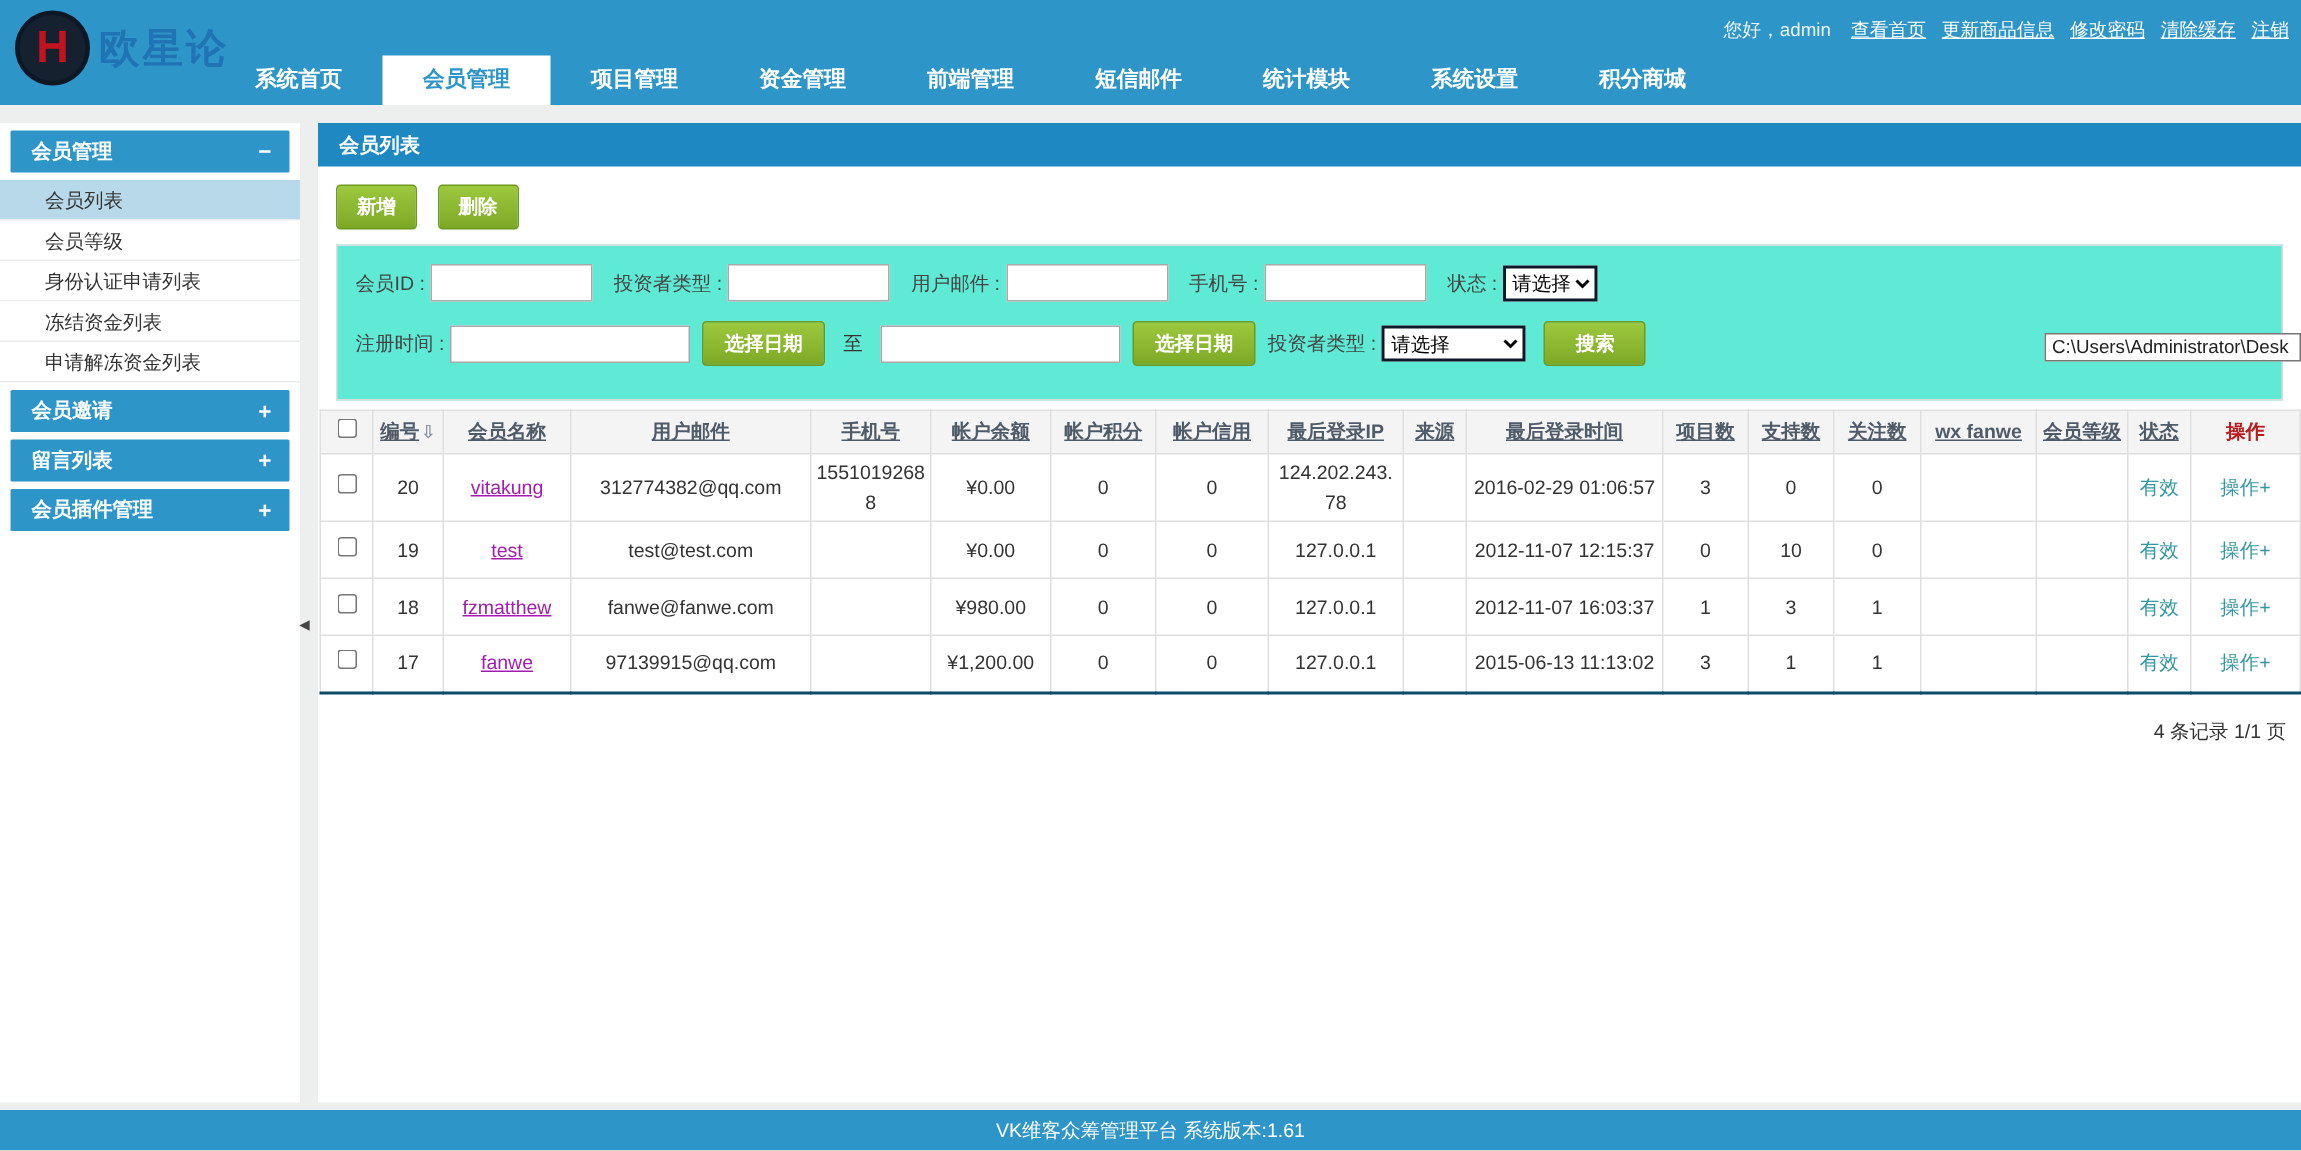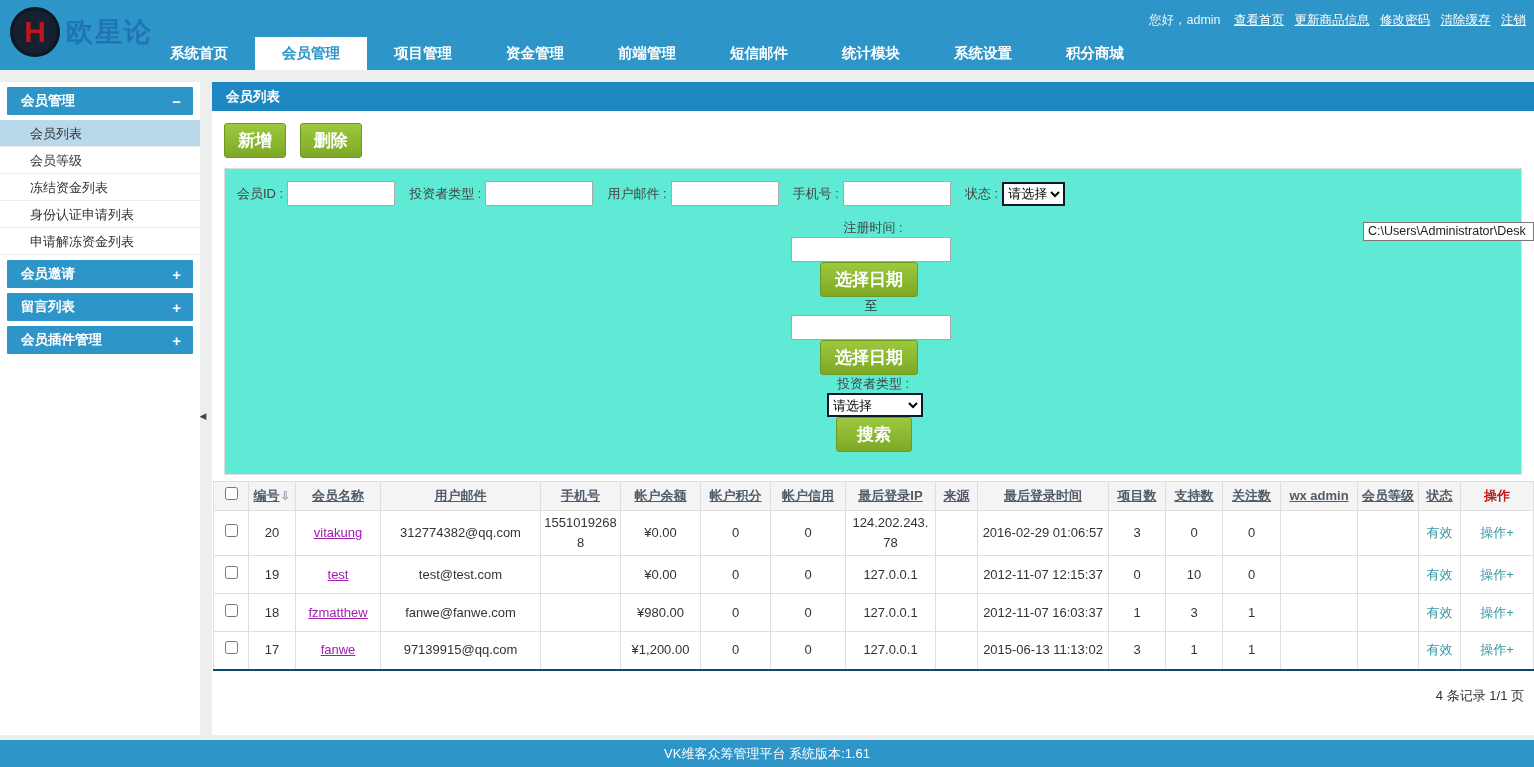--- a/index.html
+++ b/index.html
@@ -54,29 +54,29 @@
   
   .main { position:absolute; left:212px; top:82px; right:0; bottom:32px; background:#ffffff; overflow:hidden; }
   .panel-title {
     height:29px; background:#1d88c2; color:#fff; font-weight:bold; font-size:13.5px;
     display:flex; align-items:center; padding-left:14px;
   }
   .toolbar { padding:12px 0 0 12px; }
   .btn-green {
     display:inline-block; background:linear-gradient(#9dc93f,#7ca825);
     border:1px solid #6f9a20; border-radius:3px; color:#fff; font-weight:bold;
-    font-size:17px; padding:5px 13px; cursor:pointer; margin-right:10px;
+    font-size:13px; padding:5px 13px; cursor:pointer; margin-right:10px;
     font-family:"Liberation Sans","DejaVu Sans",sans-serif;
   }
   .search-panel {
     margin:10px 12px 0 12px; border:1px solid #dddddd; background:#5eead4;
     padding:12px 12px 22px 12px;
   }
   .search-row { display:flex; align-items:center; }
-  .search-row + .search-row { margin-top:13px;flex-direction:column; }
+  .search-row + .search-row { margin-top:13px; }
   .search-row label { color:#444; font-size:13px; white-space:nowrap; }
   .search-row input[type=text] {
     height:25px; border:1px solid #a9a9a9; background:#fff; margin:0 14px 0 4px;
     width:108px; padding:0 4px; font-size:13px;
   }
   .search-row input.date { width:160px; margin-right:8px; }
   .search-row select {
     height:24px; border:2px solid #0f172a; background:#fff; font-size:13px; margin-left:4px;
   }
   .to-label { margin:0 8px 0 4px; }
@@ -151,22 +151,22 @@
 </div>
 
 <div class="sidebar">
   <div class="side-sec-header">
     <span>会员管理</span>
     <span class="side-toggle">−</span>
   </div>
   <div class="side-items">
     <div class="side-item active">会员列表</div>
     <div class="side-item">会员等级</div>
+    <div class="side-item">身份认证申请列表</div>
     <div class="side-item">冻结资金列表</div>
-    <div class="side-item">身份认证申请列表</div>
     <div class="side-item">申请解冻资金列表</div>
   </div>
   <div class="side-sec-header">
     <span>会员邀请</span>
     <span class="side-toggle">+</span>
   </div>
   <div class="side-sec-header">
     <span>留言列表</span>
     <span class="side-toggle">+</span>
   </div>
@@ -243,21 +243,21 @@
         <th><a>手机号</a></th>
         <th><a>帐户余额</a></th>
         <th><a>帐户积分</a></th>
         <th><a>帐户信用</a></th>
         <th><a>最后登录IP</a></th>
         <th><a>来源</a></th>
         <th><a>最后登录时间</a></th>
         <th><a>项目数</a></th>
         <th><a>支持数</a></th>
         <th><a>关注数</a></th>
-        <th><a>wx admin</a></th>
+        <th><a>wx fanwe</a></th>
         <th><a>会员等级</a></th>
         <th><a>状态</a></th>
         <th><span class="th-plain">操作</span></th>
       </tr>
     </thead>
     <tbody>
         <tr>
     <td><input type="checkbox" style=""></td>
     <td>20</td>
     <td><a class="name-link">vitakung</a></td>

